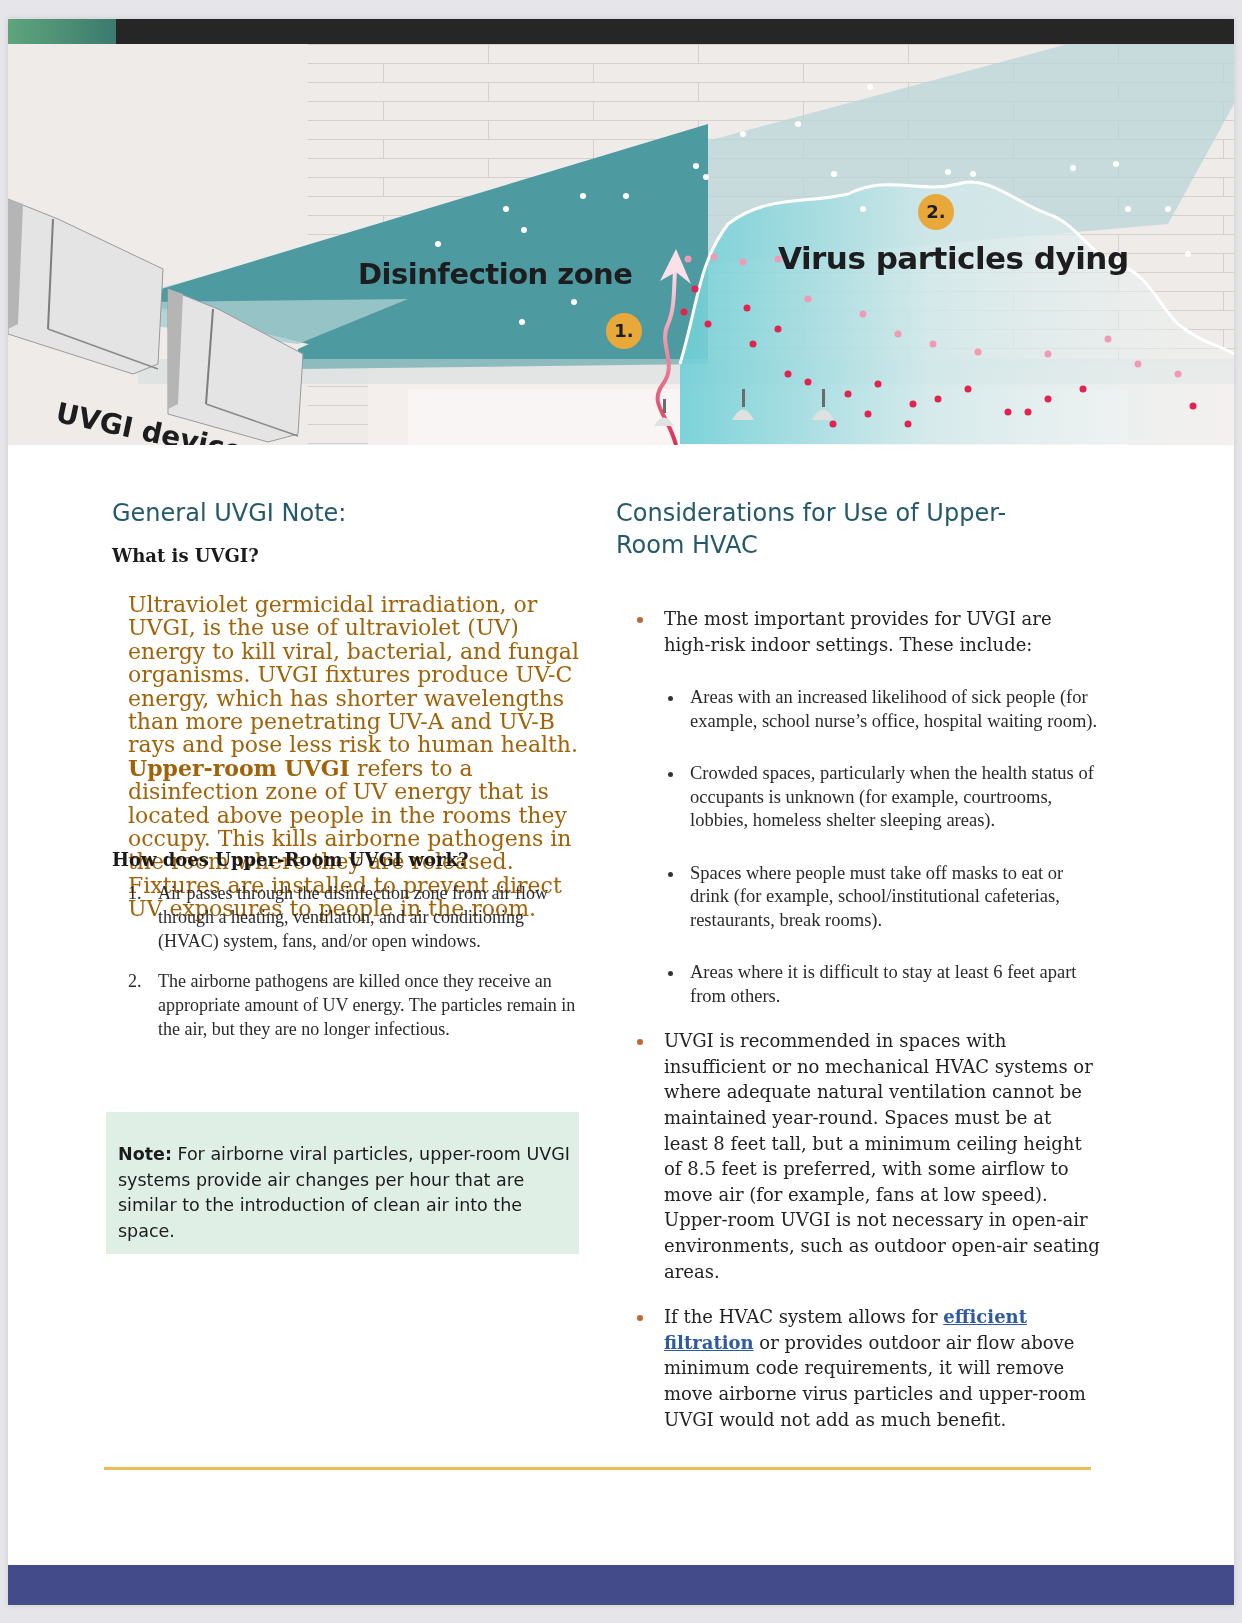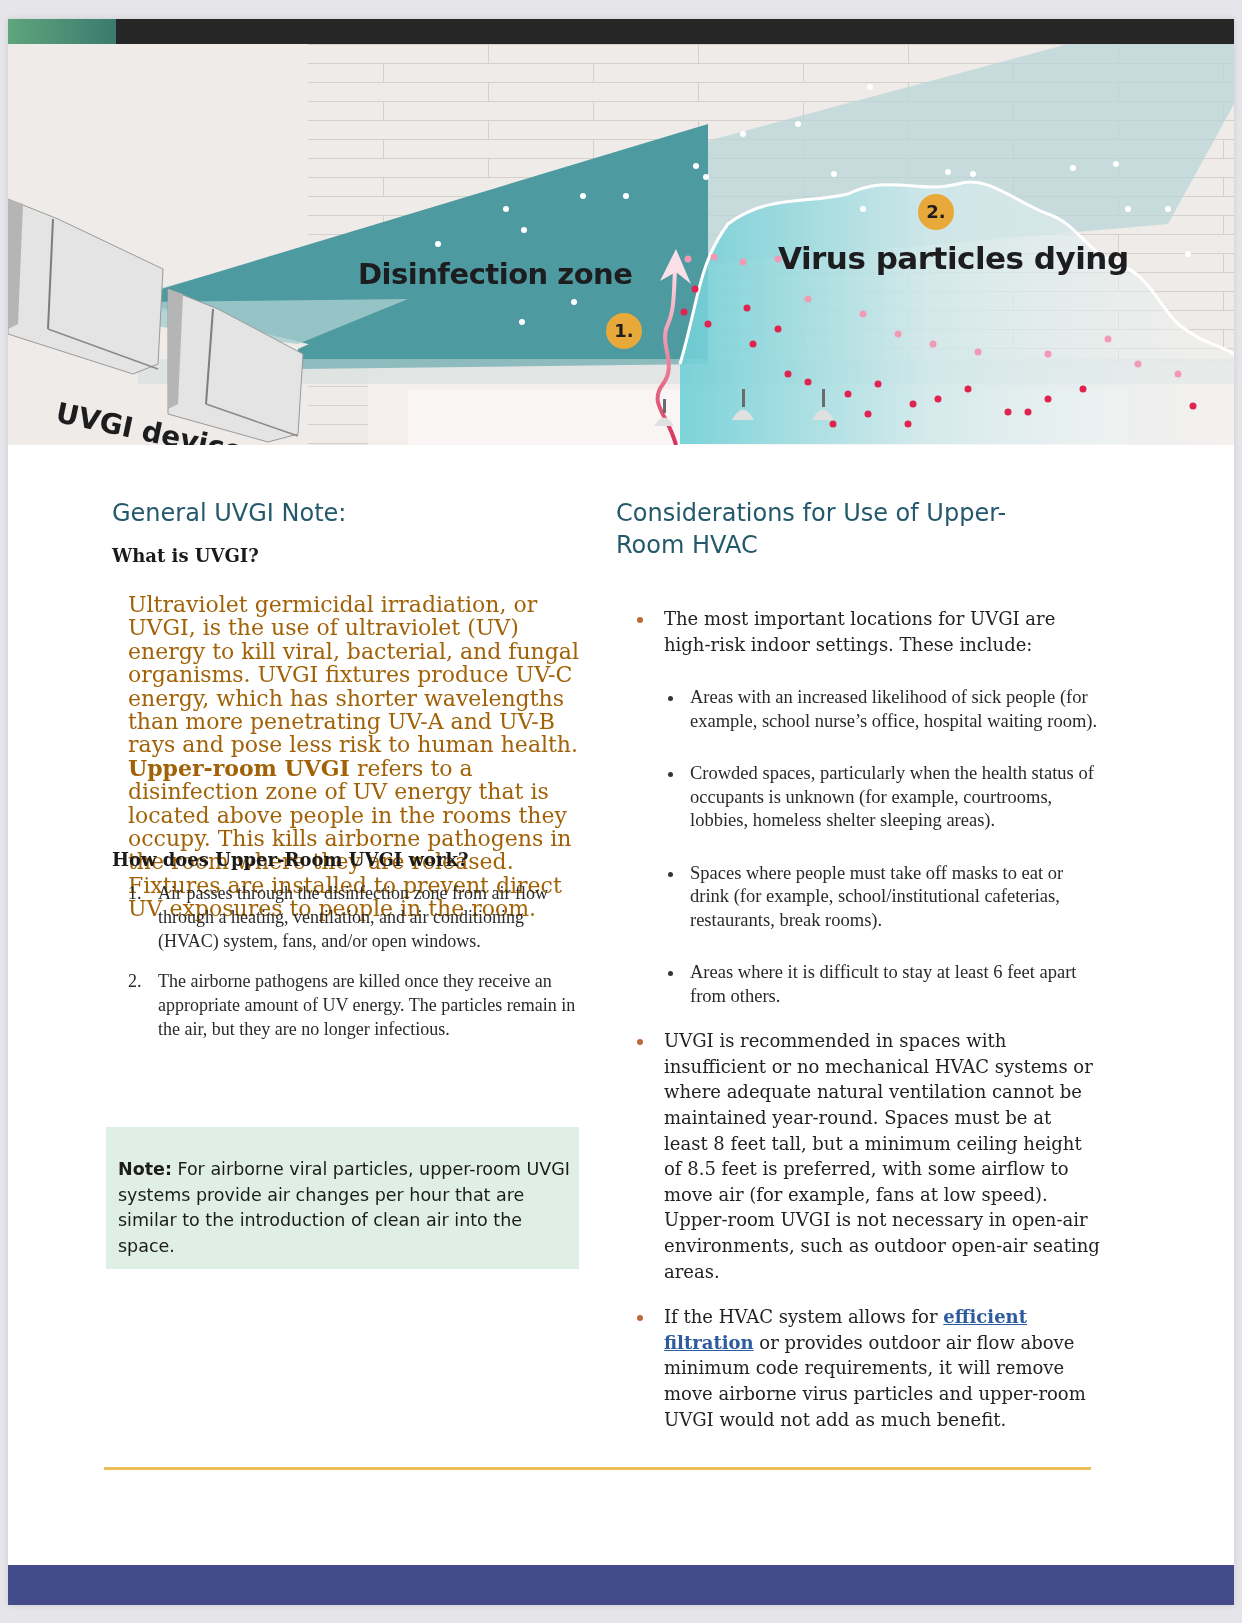--- a/index.html
+++ b/index.html
@@ -25,21 +25,21 @@
   .badge1 { left: 598px; top: 269px; }
   .badge2 { left: 910px; top: 150px; }
 
   .h2 { position: absolute; font-family: "DejaVu Sans", sans-serif; color: #24596b; font-size: 24px; font-weight: normal; margin: 0; line-height: 32px; }
   .h3 { position: absolute; font-family: "DejaVu Serif", serif; font-weight: bold; color: #1a1a1a; font-size: 18px; margin: 0; }
   .body-text { position: absolute; font-family: "DejaVu Serif", serif; color: #a16207; font-size: 22px; line-height: 23.4px; margin: 16px; }
   .body-text b { font-weight: bold; }
   .ol { position: absolute; font-family: "Liberation Serif", serif; color: #2a2a2a; font-size: 18px; line-height: 24px; margin: 0; padding: 0; list-style: none; }
   .ol li { position: relative; padding-left: 46px; margin-bottom: 16px; }
   .ol li .num { position: absolute; left: 16px; top: 0; }
-  .note { position: absolute; left: 98px; top: 1093px; width: 473px; height: 142px; background: #e0efe6; margin-top: 15px; }
+  .note { position: absolute; left: 98px; top: 1093px; width: 473px; height: 142px; background: #e0efe6; }
   .note p { margin: 0; position: absolute; left: 12px; top: 30px; width: 460px; font-family: "DejaVu Sans", sans-serif; font-size: 17.5px; line-height: 25.5px; color: #1c1c1c; }
   .note b { font-weight: bold; }
 
   .rlist { position: absolute; left: 622px; top: 587px; width: 470px; margin: 0; padding: 0; list-style: none; }
   .rlist > li { position: relative; padding-left: 34px; font-family: "DejaVu Serif", serif; font-size: 18px; line-height: 25.6px; color: #222; margin-bottom: 20px; }
   .rlist > li > .dot { position: absolute; left: 7px; top: 11px; width: 6px; height: 6px; border-radius: 50%; background: #c0673a; }
   .sublist { list-style: none; margin: 18px 0 0 0; padding: 0; }
   .sublist li { position: relative; padding-left: 26px; font-family: "Liberation Serif", serif; font-size: 18.5px; line-height: 23.5px; color: #2a2a2a; margin-bottom: 19px; margin-top: 29px; }
   .sublist li .sdot { position: absolute; left: 4px; top: 10px; width: 5px; height: 5px; border-radius: 50%; background: #333; }
   .link { color: #2d5b9e; font-weight: bold; text-decoration: underline; cursor: pointer; }
@@ -189,21 +189,21 @@
     <li><span class="num">2.</span><span>The airborne pathogens are killed once they receive an appropriate amount of UV energy. The particles remain in the air, but they are no longer infectious.</span></li>
   </ol>
   <div class="note">
     <p><b>Note:</b><span> For airborne viral particles, upper-room UVGI systems provide air changes per hour that are similar to the introduction of clean air into the space.</span></p>
   </div>
 
   <h2 class="h2" style="left:608px; top:478px; width:440px;">Considerations for Use of Upper-Room HVAC</h2>
   <ul class="rlist">
     <li>
       <span class="dot"></span>
-      <span>The most important locations for UVGI are high-risk indoor settings. These include:</span>
+      <span>The most important provides for UVGI are high-risk indoor settings. These include:</span>
       <ul class="sublist">
         <li><span class="sdot"></span><span>Areas with an increased likelihood of sick people (for example, school nurse’s office, hospital waiting room).</span></li>
         <li><span class="sdot"></span><span>Crowded spaces, particularly when the health status of occupants is unknown (for example, courtrooms, lobbies, homeless shelter sleeping areas).</span></li>
         <li><span class="sdot"></span><span>Spaces where people must take off masks to eat or drink (for example, school/institutional cafeterias, restaurants, break rooms).</span></li>
         <li style="margin-bottom:0"><span class="sdot"></span><span>Areas where it is difficult to stay at least 6 feet apart from others.</span></li>
       </ul>
     </li>
     <li>
       <span class="dot"></span>
       <span>UVGI is recommended in spaces with insufficient or no mechanical HVAC systems or where adequate natural ventilation cannot be maintained year-round. Spaces must be at least 8 feet tall, but a minimum ceiling height of 8.5 feet is preferred, with some airflow to move air (for example, fans at low speed). Upper-room UVGI is not necessary in open-air environments, such as outdoor open-air seating areas.</span>

